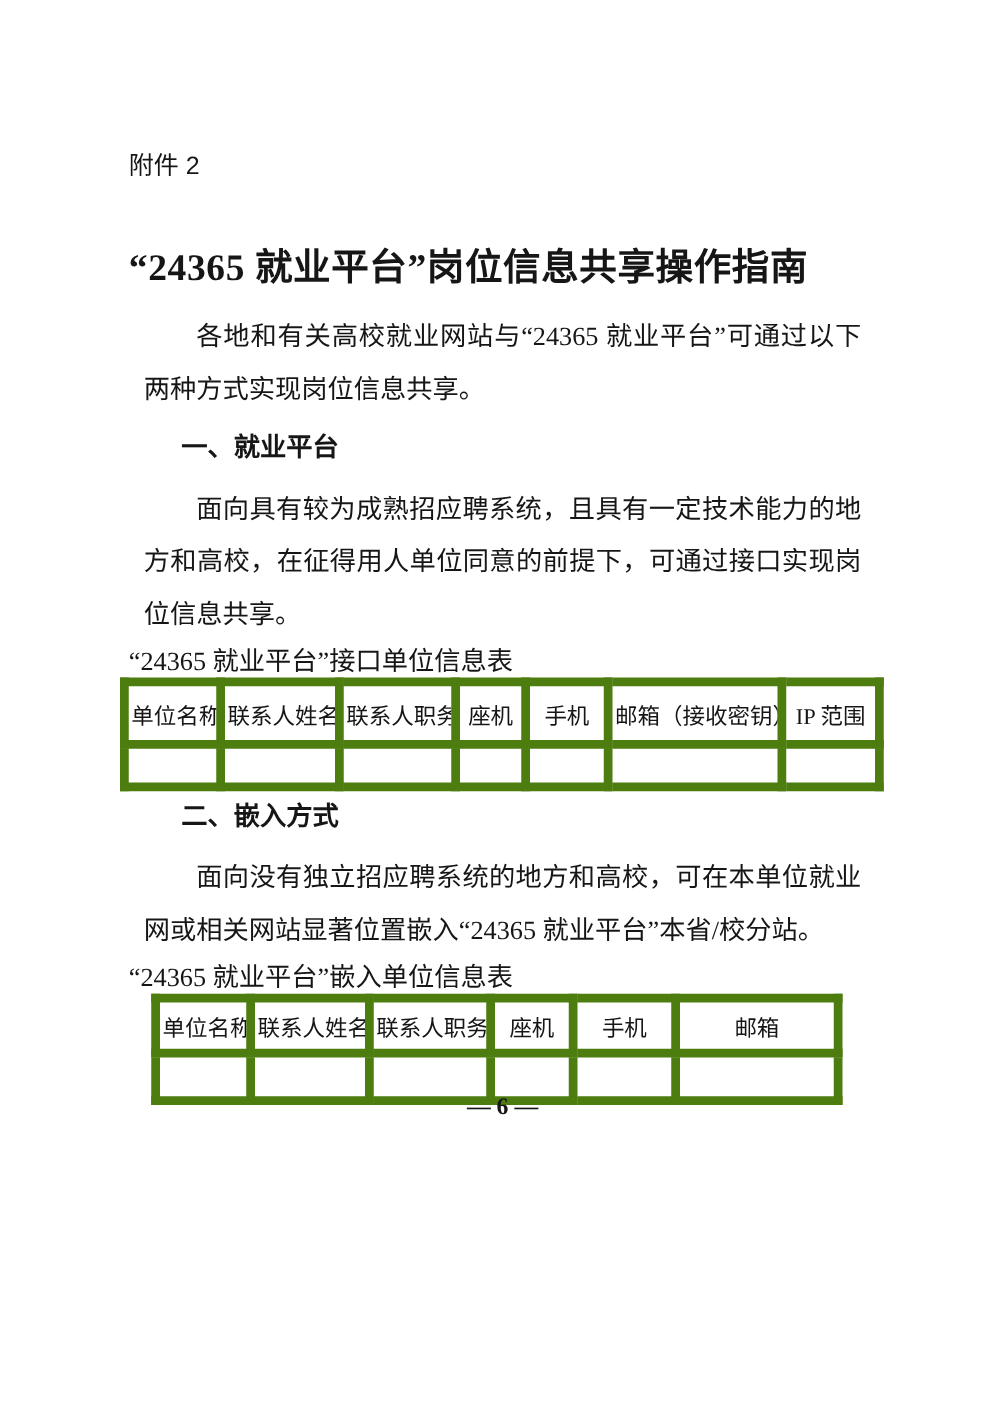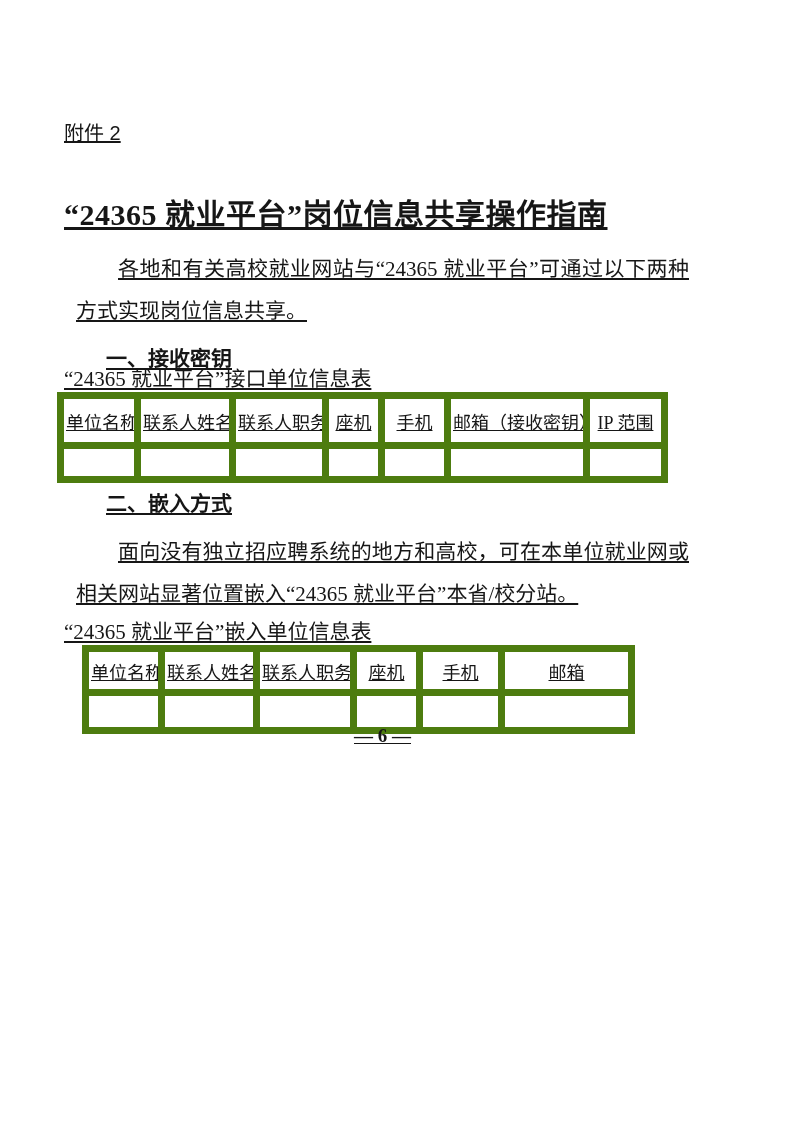--- a/index.html
+++ b/index.html
@@ -6,21 +6,21 @@
   .page {
     position: relative;
     width: 793px;
     height: 1122px;
     background: #ffffff;
     color: #161616;
     font-family: "Liberation Serif", "DejaVu Serif", serif;
     overflow: hidden;
     box-sizing: border-box;
   }
-  .content { padding: 120px 92px 0 64px; text-decoration: underline; }
+  .content { padding: 120px 92px 0 103px; }
 
   .attach {
     font-family: "Liberation Sans", "DejaVu Sans", sans-serif;
     font-size: 20px;
     line-height: 26px;
   }
   .doc-title {
     margin-top: 48px;
     text-align: left;
     font-size: 30px;
@@ -92,22 +92,23 @@
 
 <div class="page">
   <div class="content">
 
     <div class="attach">附件 2</div>
 
     <div class="doc-title">“24365 就业平台”岗位信息共享操作指南</div>
 
     <p class="body p1">各地和有关高校就业网站与“24365 就业平台”可通过以下两种方式实现岗位信息共享。</p>
 
-    <div class="sec h1">一、接收密钥</div>
+    <div class="sec h1">一、就业平台</div>
 
+    <p class="body p2">面向具有较为成熟招应聘系统，且具有一定技术能力的地方和高校，在征得用人单位同意的前提下，可通过接口实现岗位信息共享。</p>
 
     <div class="caption cap1">“24365 就业平台”接口单位信息表</div>
 
     <table class="info t1">
       <colgroup>
         <col style="width:77px">
           <col style="width:95px">
           <col style="width:93px">
         <col style="width:56px">
           <col style="width:66px">

